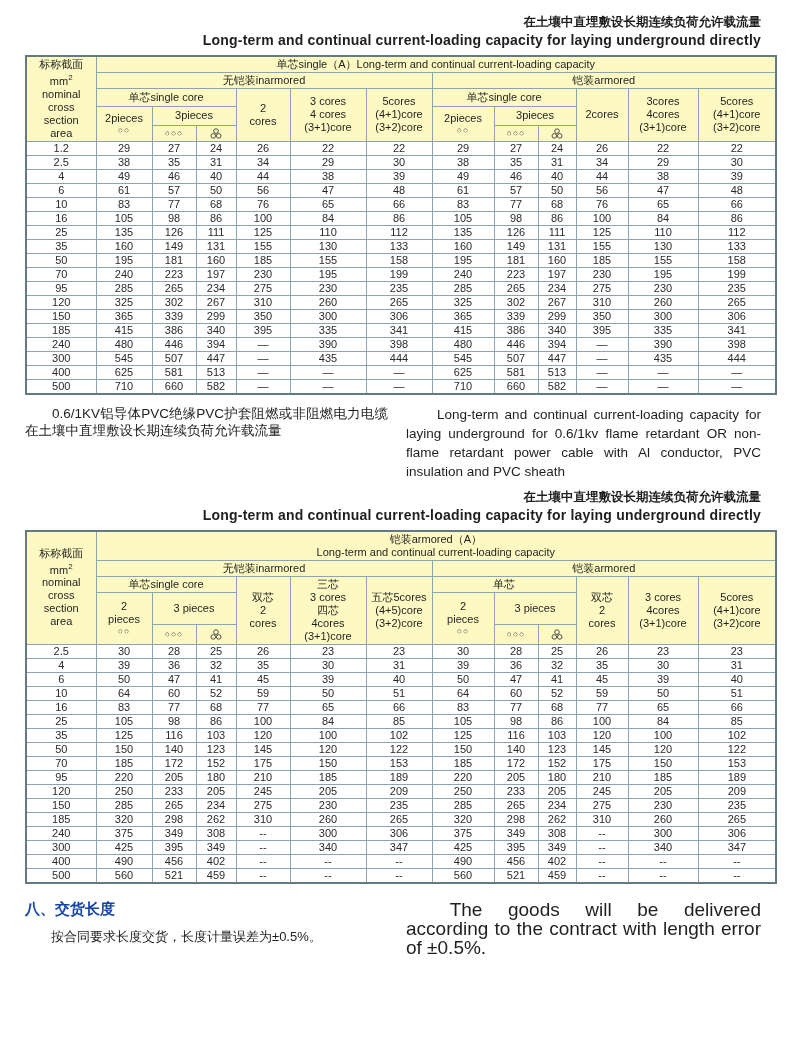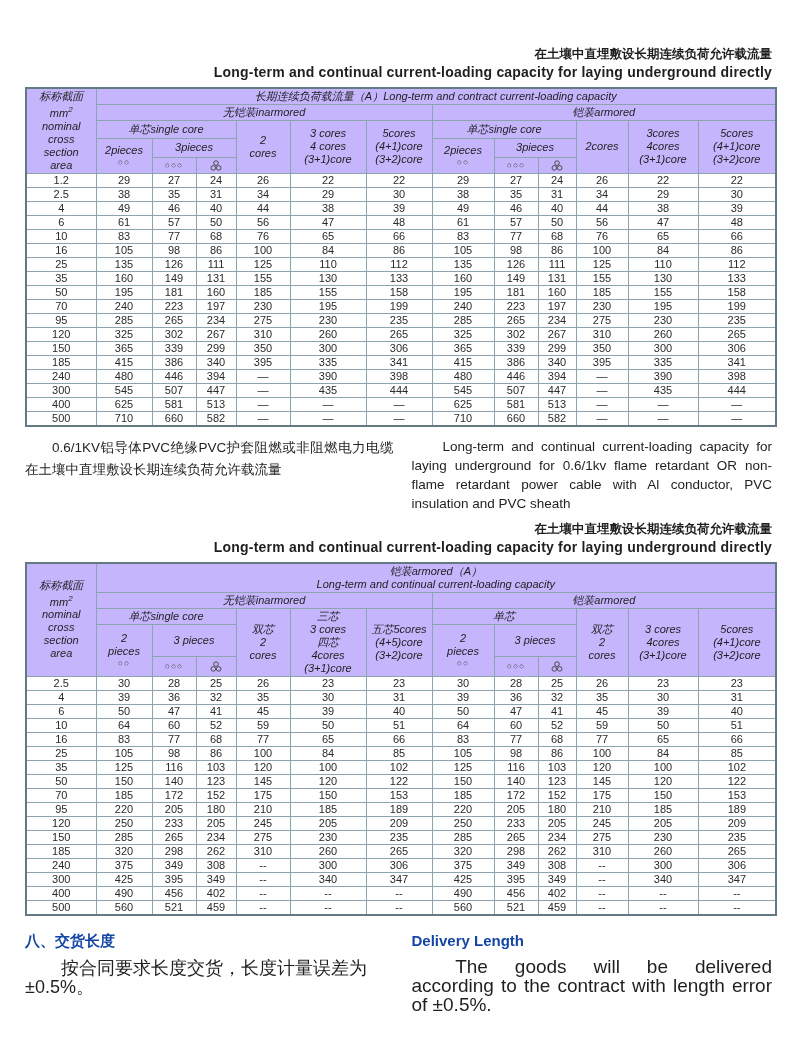--- a/index.html
+++ b/index.html
@@ -3,73 +3,72 @@
 <meta charset="utf-8">
 <style>
   * { box-sizing: border-box; }
   html,body { margin:0; padding:0; }
   body {
     width:800px; height:1048px;
     background:#ffffff;
     color:#1f1f1f;
     font-family:"Liberation Sans","DejaVu Sans",sans-serif;
   }
-  .page { padding:14px 28px 0 25px;margin-top:32px; }
+  .page { padding:14px 39px 0 25px; }
 
   .doc-title { text-align:right; font-weight:bold; margin-bottom:6px; }
   .doc-title .zh { font-size:12.5px; line-height:17px; }
   .doc-title .en { font-size:14px; line-height:18px; letter-spacing:.2px; }
 
   table.ctable {
     border-collapse:collapse;
     table-layout:fixed;
     width:750px;
     border:2px solid #637984;
   }
   table.ctable th, table.ctable td { border:1px solid #8da4b0; }
   table.ctable th {
-    background:#c4b5fd;
+    background:#fef9c3;
     font-weight:normal;
     font-size:11px;
     line-height:13px;
     padding:1px 0;
     text-align:center;
     vertical-align:middle;
-    font-style:italic;
   }
   table.ctable td {
     background:#ffffff;
     font-size:11px;
     line-height:13px;
     height:14px;
     padding:0;
     text-align:center;
     color:#2a2a2a;
   }
   .pre { white-space:pre-line; }
   .circ { font-size:8.5px; letter-spacing:1px; color:#4c4c4c; line-height:10px; display:block; }
   .lblhead { font-size:11px; }
   .lblhead sup { font-size:8px; }
   .trefoil { display:inline-block; vertical-align:middle; }
 
   .midnote { display:flex; gap:18px; margin:10px 0 8px 0; }
-  .midnote .zh { width:370px; font-size:13.5px; line-height:22px; text-indent:2em; text-align:justify; }
+  .midnote .zh { width:370px; font-size:13.5px; line-height:17px; text-indent:2em; text-align:justify; }
   .midnote .en { width:362px; font-size:13.5px; line-height:19px; text-indent:2.3em; text-align:justify; }
 
   .title2 { margin-top:4px; }
 
   .delivery { display:flex; gap:26px; margin-top:16px;justify-content:space-between; }
   .delivery .col { width:362px; }
   .delivery h3 {
     margin:0 0 8px 0;
     font-size:15px;
     color:#1545a5;
     font-weight:bold;
   }
-  .delivery .body-zh { font-size:18px; text-indent:2em; margin:0; line-height:19px; }
+  .delivery .body-zh { font-size:13px; text-indent:2em; margin:0; line-height:19px; }
   .delivery .body-en { font-size:19px; text-indent:2.3em; margin:0; line-height:19px; text-align:justify; }
 </style>
 </head>
 <body>
 
 <div class="page">
 
   <div class="doc-title">
     <div class="zh">在土壤中直埋敷设长期连续负荷允许载流量</div>
     <div class="en">Long-term and continual current-loading capacity for laying underground directly</div>
@@ -94,21 +93,21 @@
     <thead>
       <tr>
         <th rowspan="5" class="lblhead">
           <div>标称截面</div>
           <div><span>mm</span><sup>2</sup></div>
           <div class="pre">nominal
 cross
 section
 area</div>
         </th>
-        <th colspan="12">长期连续负荷载流量（A）Long-term and contract current-loading capacity</th>
+        <th colspan="12">单芯single（A）Long-term and continual current-loading capacity</th>
       </tr>
       <tr>
         <th colspan="6">无铠装inarmored</th>
         <th colspan="6">铠装armored</th>
       </tr>
       <tr>
         <th colspan="3">单芯single core</th>
         <th rowspan="3" class="pre">2
 cores</th>
         <th rowspan="3" class="pre">3 cores
@@ -807,18 +806,17 @@
         </tr>
       </tbody>
   </table>
 
   <div class="delivery">
     <div class="col">
       <h3>八、交货长度</h3>
       <p class="body-zh">按合同要求长度交货，长度计量误差为±0.5%。</p>
     </div>
     <div class="col">
-      <h3>Delivery Length</h3>
       <p class="body-en">The goods will be delivered according to the contract with length error of ±0.5%.</p>
     </div>
   </div>
 
 </div>
 
 </body></html>

